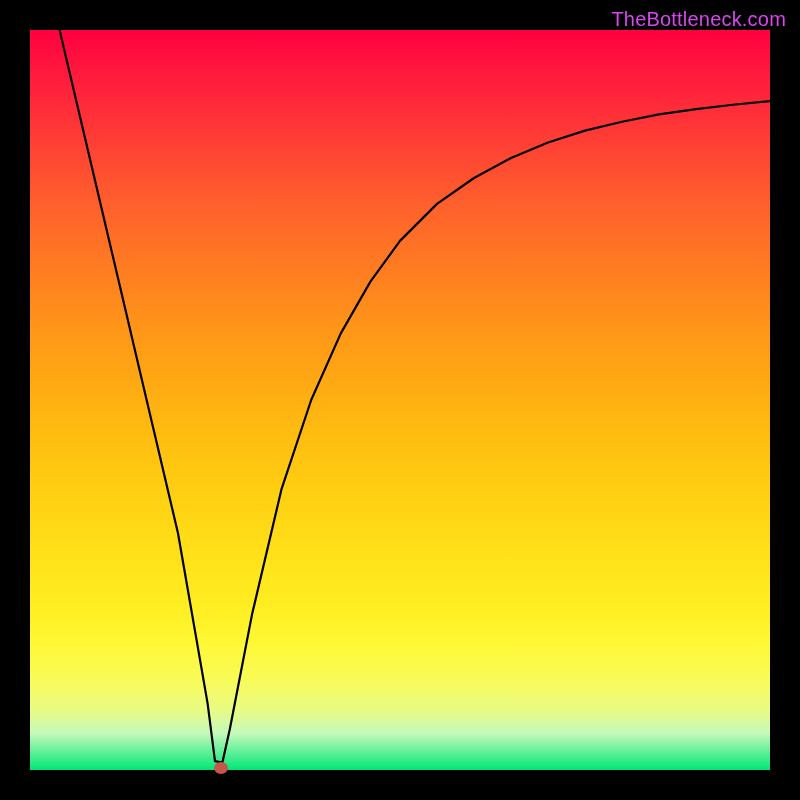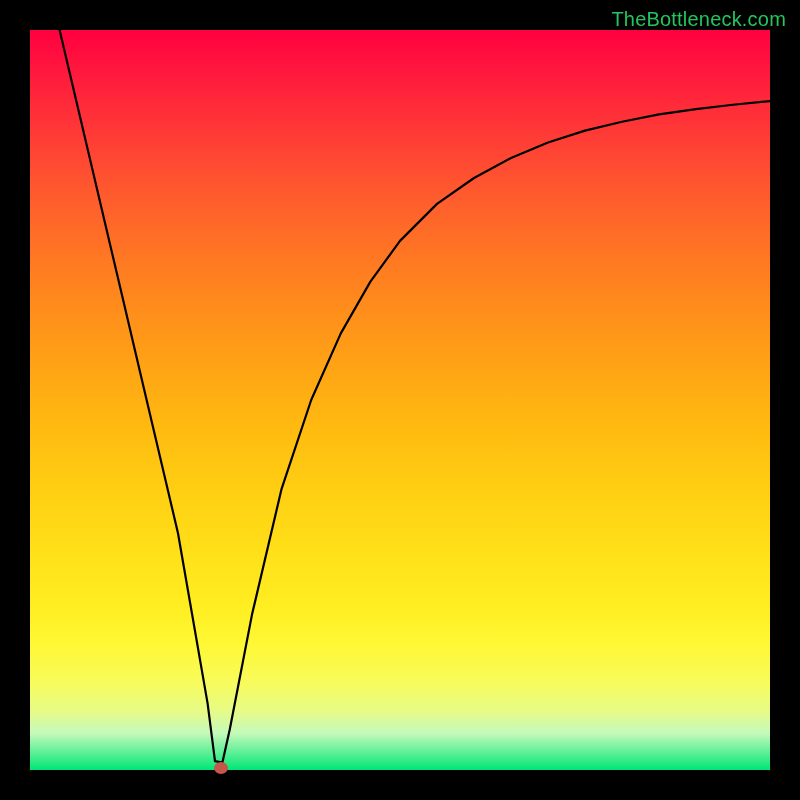--- a/index.html
+++ b/index.html
@@ -56,21 +56,21 @@
     width: 14px;
     height: 12px;
     border-radius: 50%;
     background: #c4564a;
     transform: translate(-50%, -50%);
   }
   .watermark {
     position: absolute;
     top: 8px;
     right: 14px;
-    color: #22c55e;
+    color: #d946ef;
     font-size: 20px;
     font-weight: 500;
     letter-spacing: 0.2px;
     user-select: none;
   }
 </style>
 </head>
 <body>
 
 <div class="frame">

